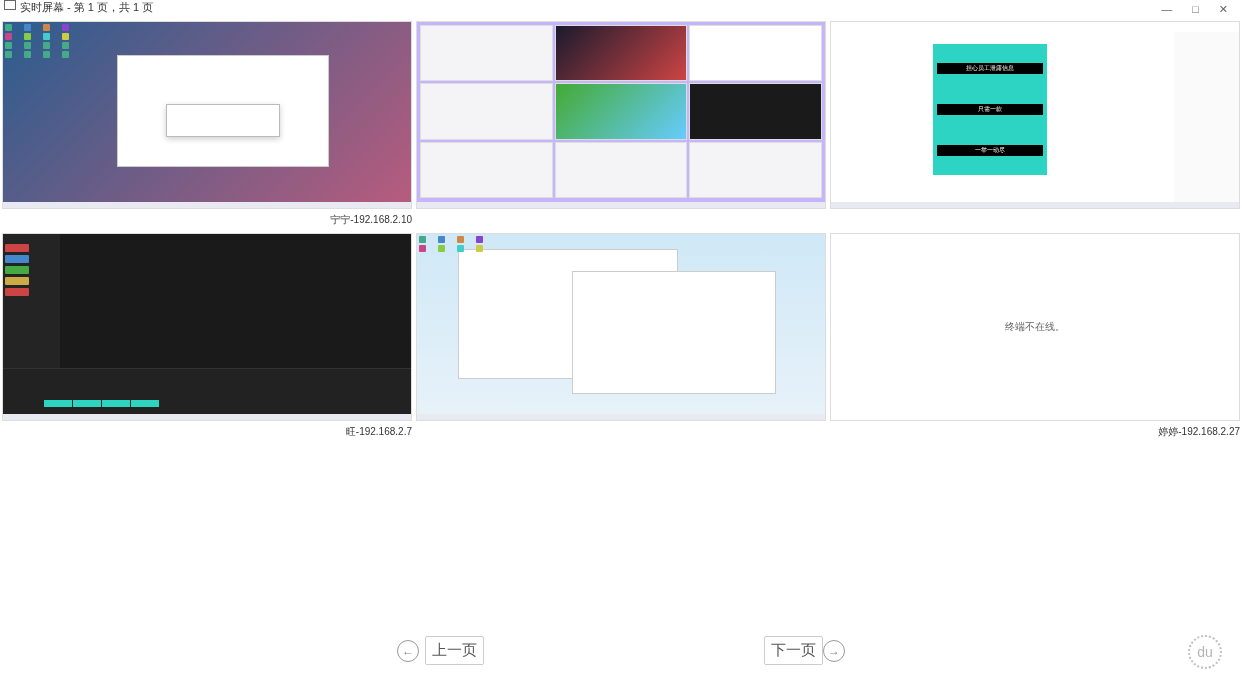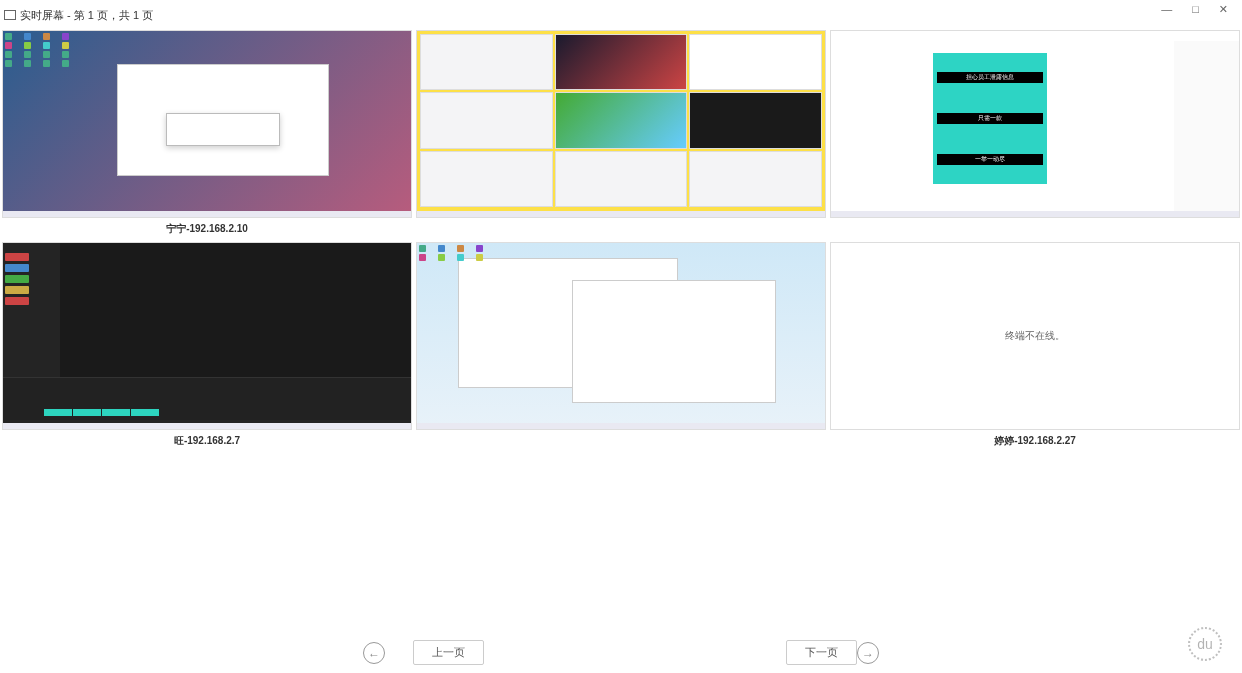--- a/index.html
+++ b/index.html
@@ -1,28 +1,28 @@
 <!DOCTYPE html>
 <html><head>
 <meta charset="utf-8">
 <style>
 * { margin: 0; padding: 0; box-sizing: border-box; }
 body { font-family: "Microsoft YaHei", Arial, sans-serif; background: #fff; width: 1242px; height: 673px; overflow: hidden; position: relative; }
-.titlebar { height: 30px; display: flex; align-items: center; padding: 0 4px; font-size: 11px; color: #333; }
+.titlebar { height: 21px; display: flex; align-items: flex-start; padding: 0 4px; font-size: 11px; color: #333; }
 .titlebar-icon { width: 12px; height: 10px; border: 1px solid #666; margin-right: 4px; }
 .window-controls { position: absolute; right: 0; top: 0; display: flex; gap: 12px; padding: 3px 10px; }
 .window-controls span { font-size: 11px; color: #666; cursor: pointer; padding: 0 4px; }
 .grid { display: grid; grid-template-columns: repeat(3, 410px); gap: 2px 4px; padding: 0 2px; }
 .cell { position: relative; width: 410px; }
-.thumb { width: 100%; height: 188px; background: #fde047; position: relative; overflow: hidden; border: 1px solid #ddd; }
-.caption { text-align: center; font-size: 10px; color: #333; padding: 4px 0 6px 0; height: 22px; font-weight: bold; }
+.thumb { width: 100%; height: 188px; background: #c4b5fd; position: relative; overflow: hidden; border: 1px solid #ddd; }
+.caption { text-align: right; font-size: 10px; color: #333; padding: 4px 0 6px 0; height: 22px; }
 .pager { position: absolute; bottom: 8px; left: 0; right: 0; display: flex; justify-content: center; gap: 280px; }
-.pager-btn { display: flex; align-items: center; gap: 6px; padding: 4px 18px; border: 1px solid #ccc; background: #fff; font-size: 11px; color: #555; cursor: pointer; border-radius: 2px; margin-left: 22px; }
+.pager-btn { display: flex; align-items: center; gap: 6px; padding: 4px 6px; border: 1px solid #ccc; background: #fff; font-size: 15px; color: #555; cursor: pointer; border-radius: 2px; }
 .pager-arrow { width: 22px; height: 22px; border: 1.5px solid #999; border-radius: 50%; display: flex; align-items: center; justify-content: center; font-size: 12px; color: #888; }
-.watermark { position: absolute; right: 20px; bottom: 12px; font-size: 28px; color: rgba(0,0,0,0.35); font-weight: 500; display: flex; align-items: center; gap: 4px; }
+.watermark { position: absolute; right: 20px; bottom: 4px; font-size: 28px; color: rgba(0,0,0,0.35); font-weight: 500; display: flex; align-items: center; gap: 4px; }
 .wm-icon { width: 34px; height: 34px; border: 2px dotted rgba(0,0,0,0.25); border-radius: 50%; display: flex; align-items: center; justify-content: center; font-size: 14px; color: rgba(0,0,0,0.3); }
 
 .scene-desktop { background: linear-gradient(135deg,#2a5d8f 0%,#b85c7d 100%); position: absolute; inset: 0; }
 .scene-taskbar { position: absolute; bottom: 0; left:0; right:0; height: 6px; background: #e9e9f2; }
 .scene-dialog { position: absolute; left: 28%; top: 18%; width: 52%; height: 60%; background: #fff; border: 1px solid #ccc; }
 .scene-icons { position: absolute; left: 2px; top: 2px; width: 18%; display: grid; grid-template-columns: repeat(4,1fr); gap: 2px; }
 .scene-icons i { width: 7px; height: 7px; background: #4a8; display:block; border-radius:1px; }
 .scene-icons i:nth-child(2){background:#48c;} .scene-icons i:nth-child(3){background:#c84;} .scene-icons i:nth-child(4){background:#84c;}
 .scene-icons i:nth-child(5){background:#c48;} .scene-icons i:nth-child(6){background:#8c4;} .scene-icons i:nth-child(7){background:#4cc;} .scene-icons i:nth-child(8){background:#cc4;}
 .multi { display:grid; grid-template-columns:repeat(3,1fr); grid-template-rows:repeat(3,1fr); gap:2px; position:absolute; inset:3px 3px 10px 3px; }

